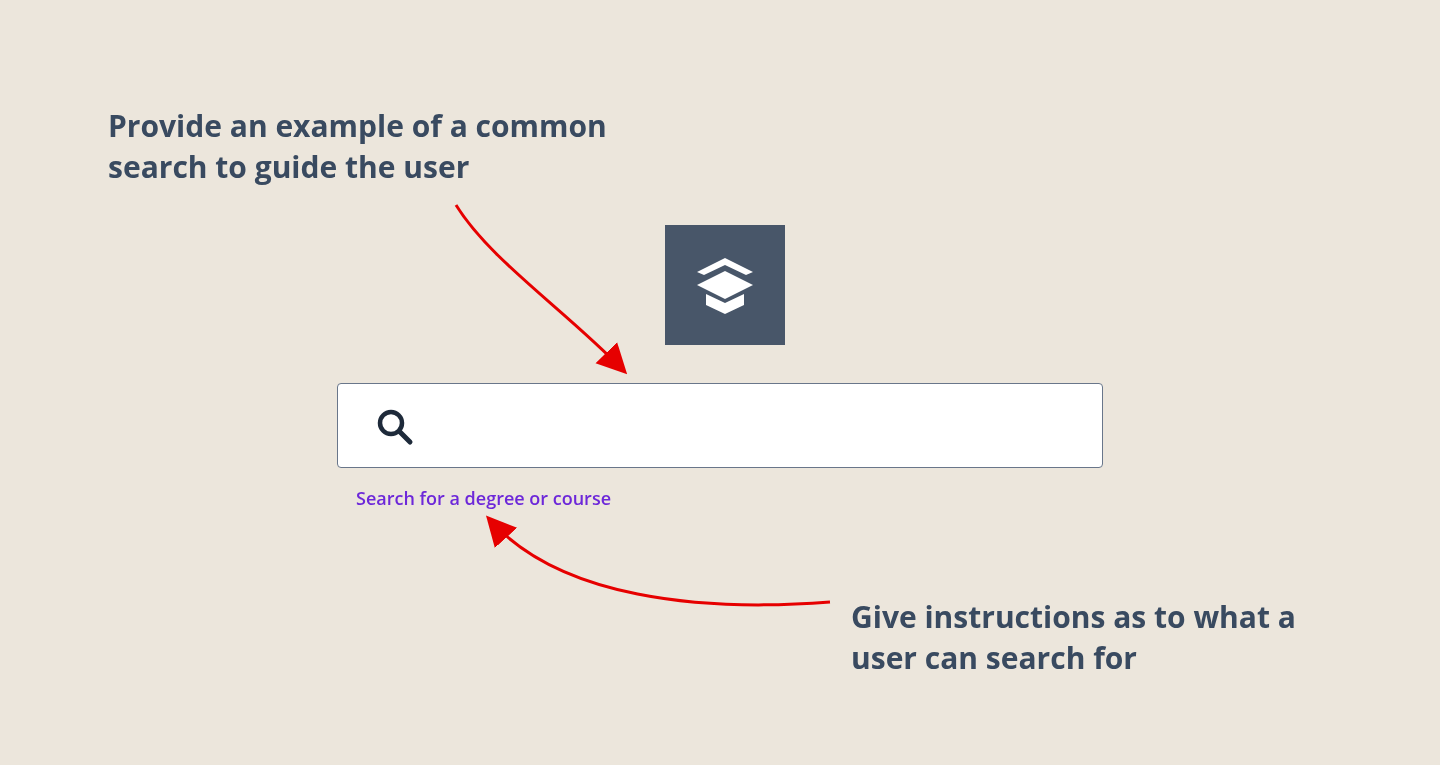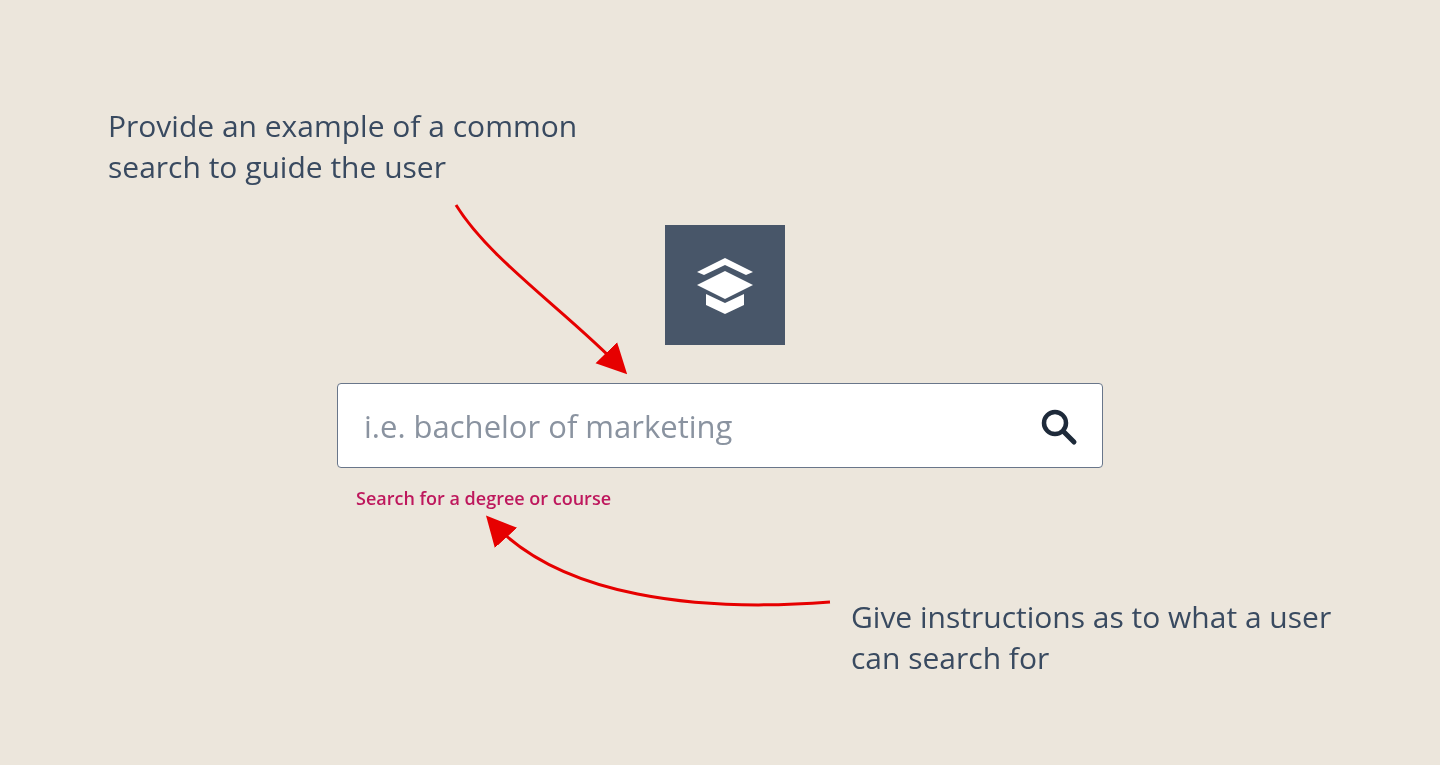--- a/index.html
+++ b/index.html
@@ -11,21 +11,21 @@
     font-family: "Open Sans", "Segoe UI", Roboto, "Helvetica Neue", Arial, sans-serif;
     font-weight: 400;
     position: relative;
     overflow: hidden;
   }
 
   
   .annotation {
     position: absolute;
     color: #394a60;
-    font-weight: 400;
+    font-weight: 700;
     font-size: 30px;
     line-height: 1.38;
   }
   .annotation-top {
     left: 108px;
     top: 105px;
     width: 560px;
   }
   .annotation-bottom {
     left: 851px;
@@ -87,21 +87,21 @@
   }
   .search-btn svg { display: block; }
 
   
   .helper-text {
     position: absolute;
     left: 356px;
     top: 486px;
     font-size: 18px;
     font-weight: 600;
-    color: #be185d;
+    color: #6d28d9;
   }
 
   
   svg.arrow {
     position: absolute;
     overflow: visible;
     pointer-events: none;
   }
 </style>
 </head>
@@ -127,21 +127,20 @@
 
         <path d="M38 24 L66 38 L38 52 L10 38 Z"></path>
 
         <path d="M19 47 L38 56 L57 47 L57 58 L38 67 L19 58 Z"></path>
       </g>
     </svg>
   </span>
 </div>
 
 <div class="search-wrap">
-  <input class="search-input" type="text" placeholder="i.e. bachelor of marketing" style="">
   <button class="search-btn">
     <span>
       <svg width="40" height="40" viewBox="0 0 40 40">
         <circle cx="17" cy="17" r="11" stroke="#1e2a3a" stroke-width="4.5" fill="none"></circle>
         <line x1="25.5" y1="25.5" x2="36" y2="36" stroke="#1e2a3a" stroke-width="5" stroke-linecap="round"></line>
       </svg>
     </span>
   </button>
 </div>
 

